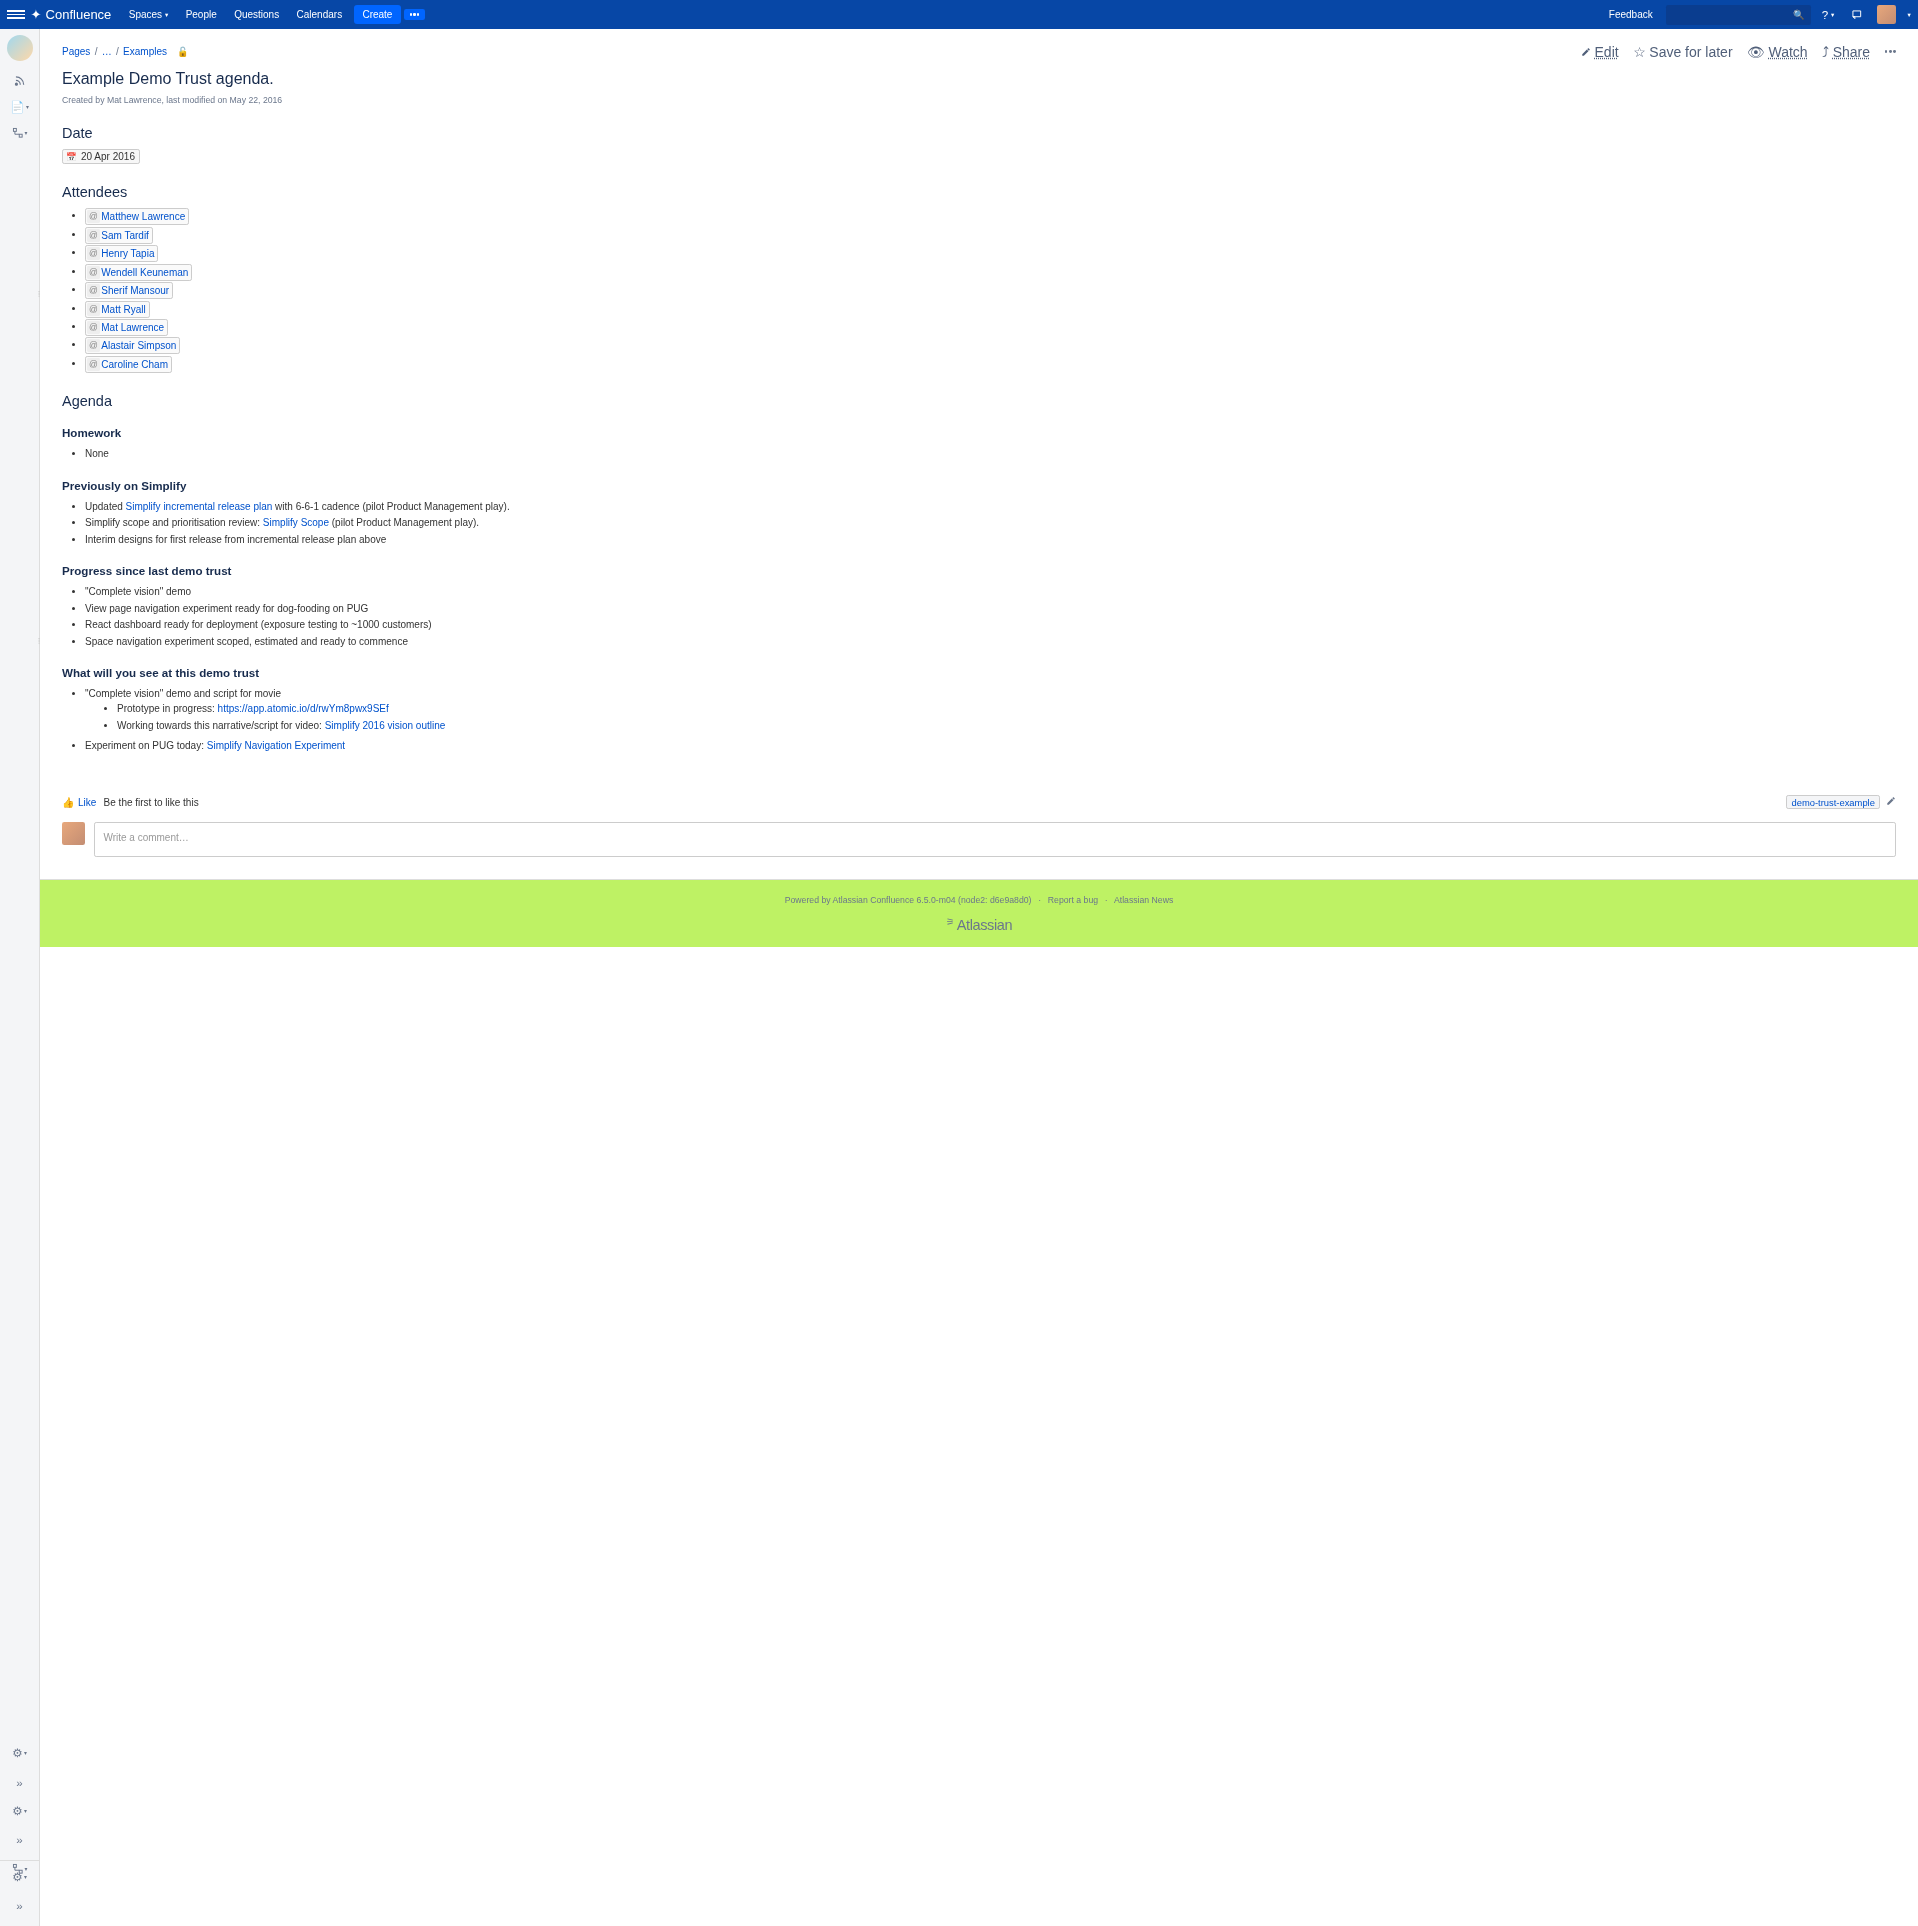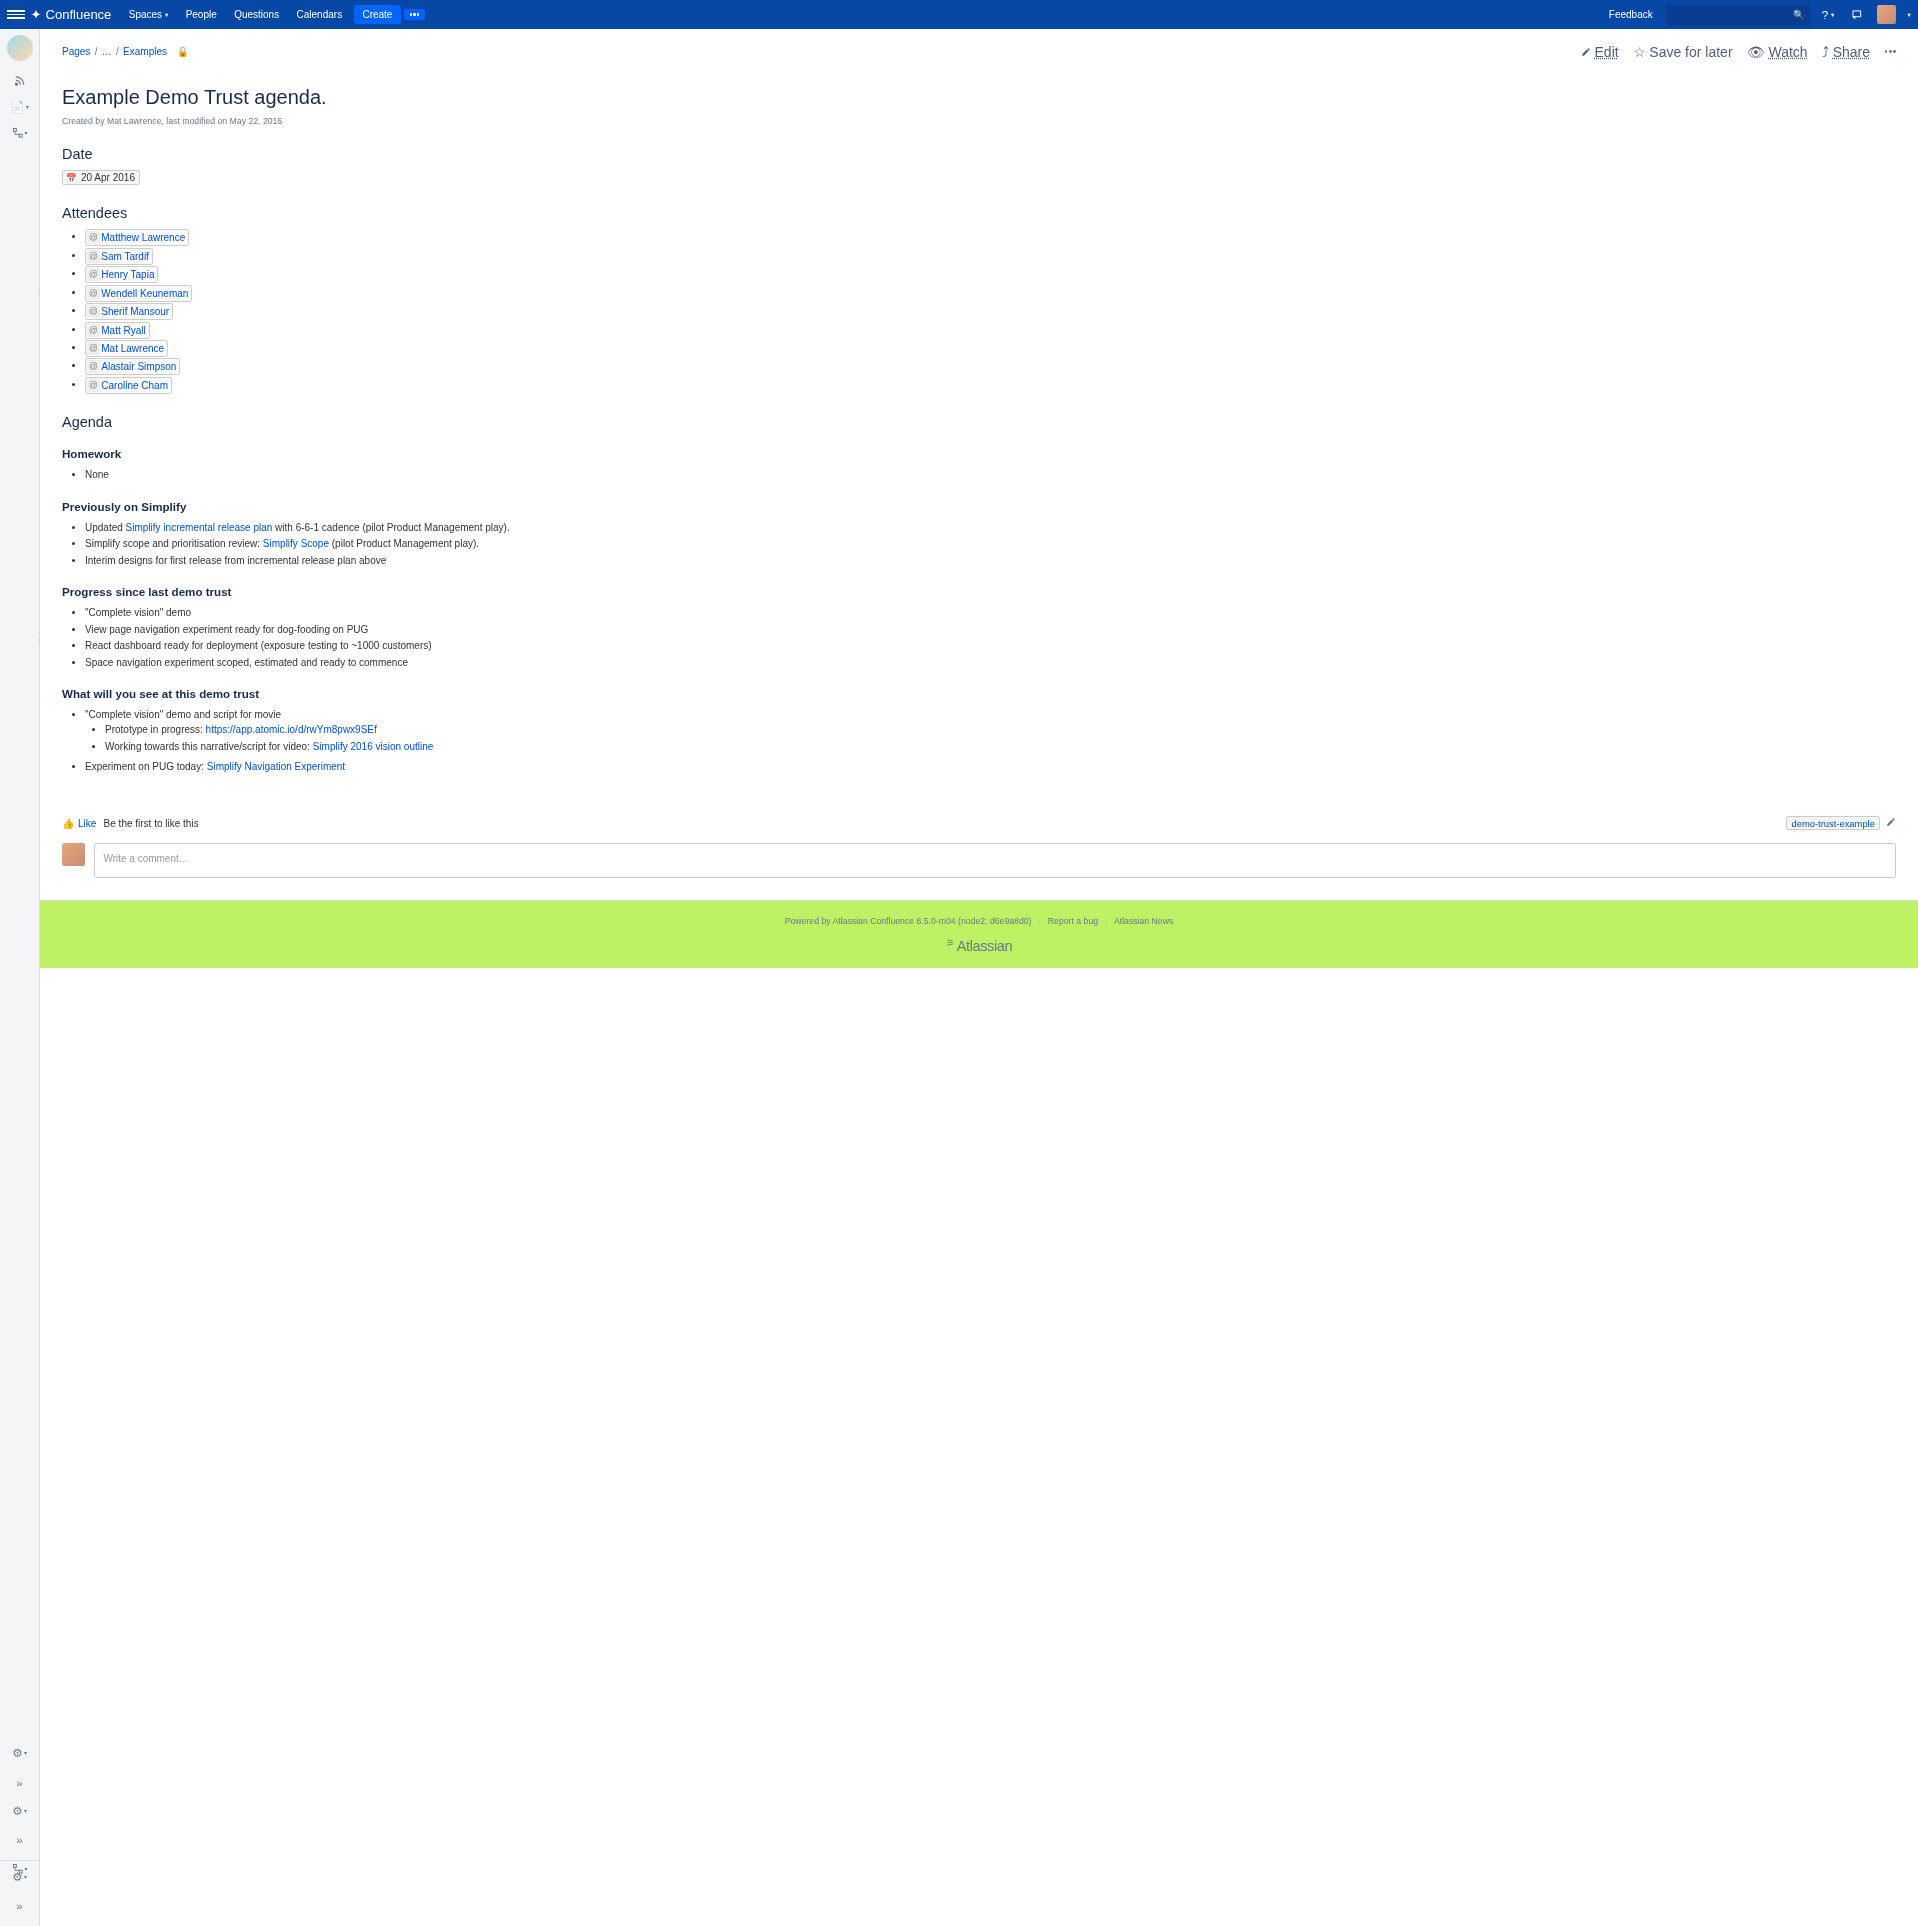--- a/index.html
+++ b/index.html
@@ -32,28 +32,28 @@
 .top-row { display: flex; align-items: center; }
 .breadcrumbs { display: flex; align-items: center; gap: 4.3px; font-size: 10px; }
 .breadcrumbs a { color: #0052CC; text-decoration: none; cursor: pointer; }
 .bc-sep { color: #6b778c; }
 .lock-ic { color: #6b778c; font-size: 9.4px; margin-left: 5.8px; }
 .page-actions { margin-left: auto; display: flex; align-items: center; gap: 14.5px; color: #505f79; font-size: 14px; }
 .pa-item { display: flex; align-items: center; gap: 3.6px; cursor: pointer; }
 .pa-item span.u { text-decoration: underline dotted; text-underline-offset: 1.4px; }
 .more-dots { display: flex; gap: 1.4px; cursor: pointer; }
 .more-dots span { width: 2.9px; height: 2.9px; background: #6b778c; border-radius: 50%; }
-.page-title-h { font-size: 20px; font-weight: 400; color: #172b4d; margin-top: 26px; }
+.page-title-h { font-size: 16px; font-weight: 400; color: #172b4d; margin-top: 10px; }
 .byline { font-size: 8.7px; color: #6b778c; margin-top: 7.2px; }
 .content h2 { font-size: 14.5px; font-weight: 400; color: #172b4d; margin-top: 20px; margin-bottom: 8.7px; }
 .content h3 { font-size: 11.6px; font-weight: 700; color: #172b4d; margin-top: 17.4px; margin-bottom: 7.2px; }
 .date-box { display: inline-flex; align-items: center; gap: 3.6px; border: 0.7px solid #ccc; border-radius: 2.2px; padding: 0.7px 3.6px; font-size: 10px; background: #f7f7f7; }
 .cal-icon { color: #888; font-size: 8.7px; }
 .content ul { margin-left: 23px; margin-bottom: 5.8px; }
-.content ul ul { margin-left: 20px; }
+.content ul ul { margin-left: 32px; }
 .content li { margin-bottom: 1.4px; line-height: 1.5; list-style: disc; }
 .mention { display: inline-flex; align-items: center; border: 0.7px solid #ccc; border-radius: 2.2px; padding: 0 2.9px 0 0.7px; background: #fafafa; font-size: 10px; }
 .mention .at { background: #eee; color: #888; padding: 0 2.2px; font-size: 8.7px; margin-right: 1.4px; border-radius: 1.4px; }
 .mention .nm { color: #0052CC; cursor: pointer; }
 .link { color: #0052CC; cursor: pointer; }
 .like-row { margin-top: 36px; display: flex; align-items: center; gap: 7.2px; font-size: 10px; }
 .like-btn { display: flex; align-items: center; gap: 3.6px; cursor: pointer; }
 .like-btn .thumb { color: #6b778c; }
 .like-btn .lk { color: #0052CC; }
 .first-like { color: #333; }

